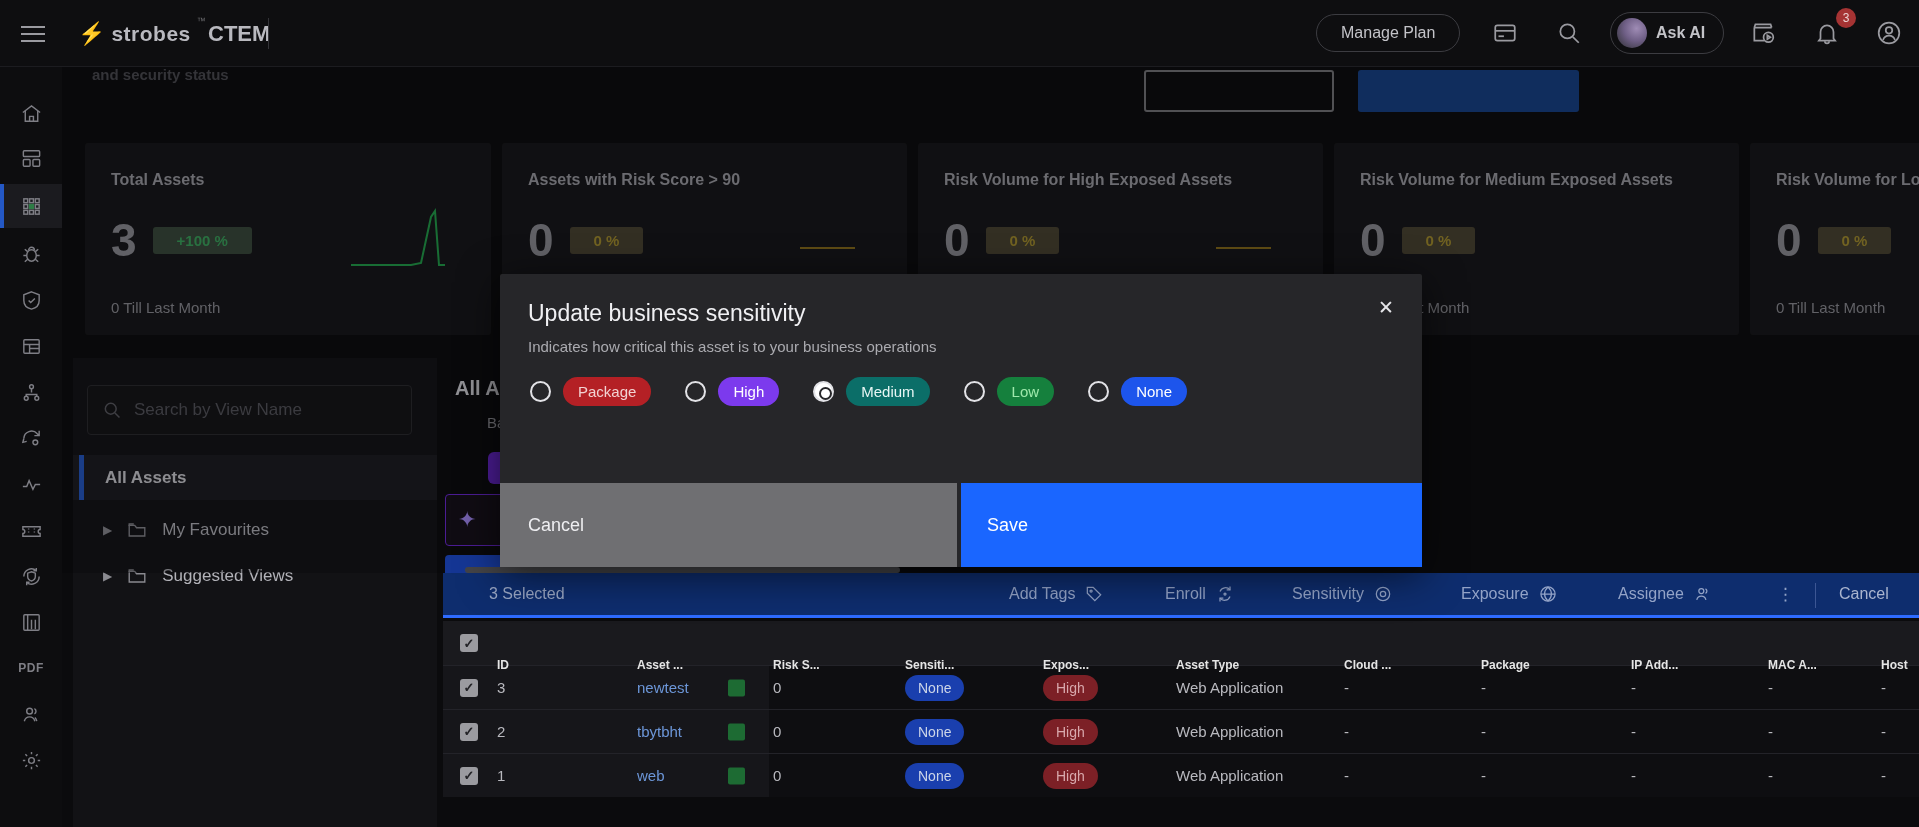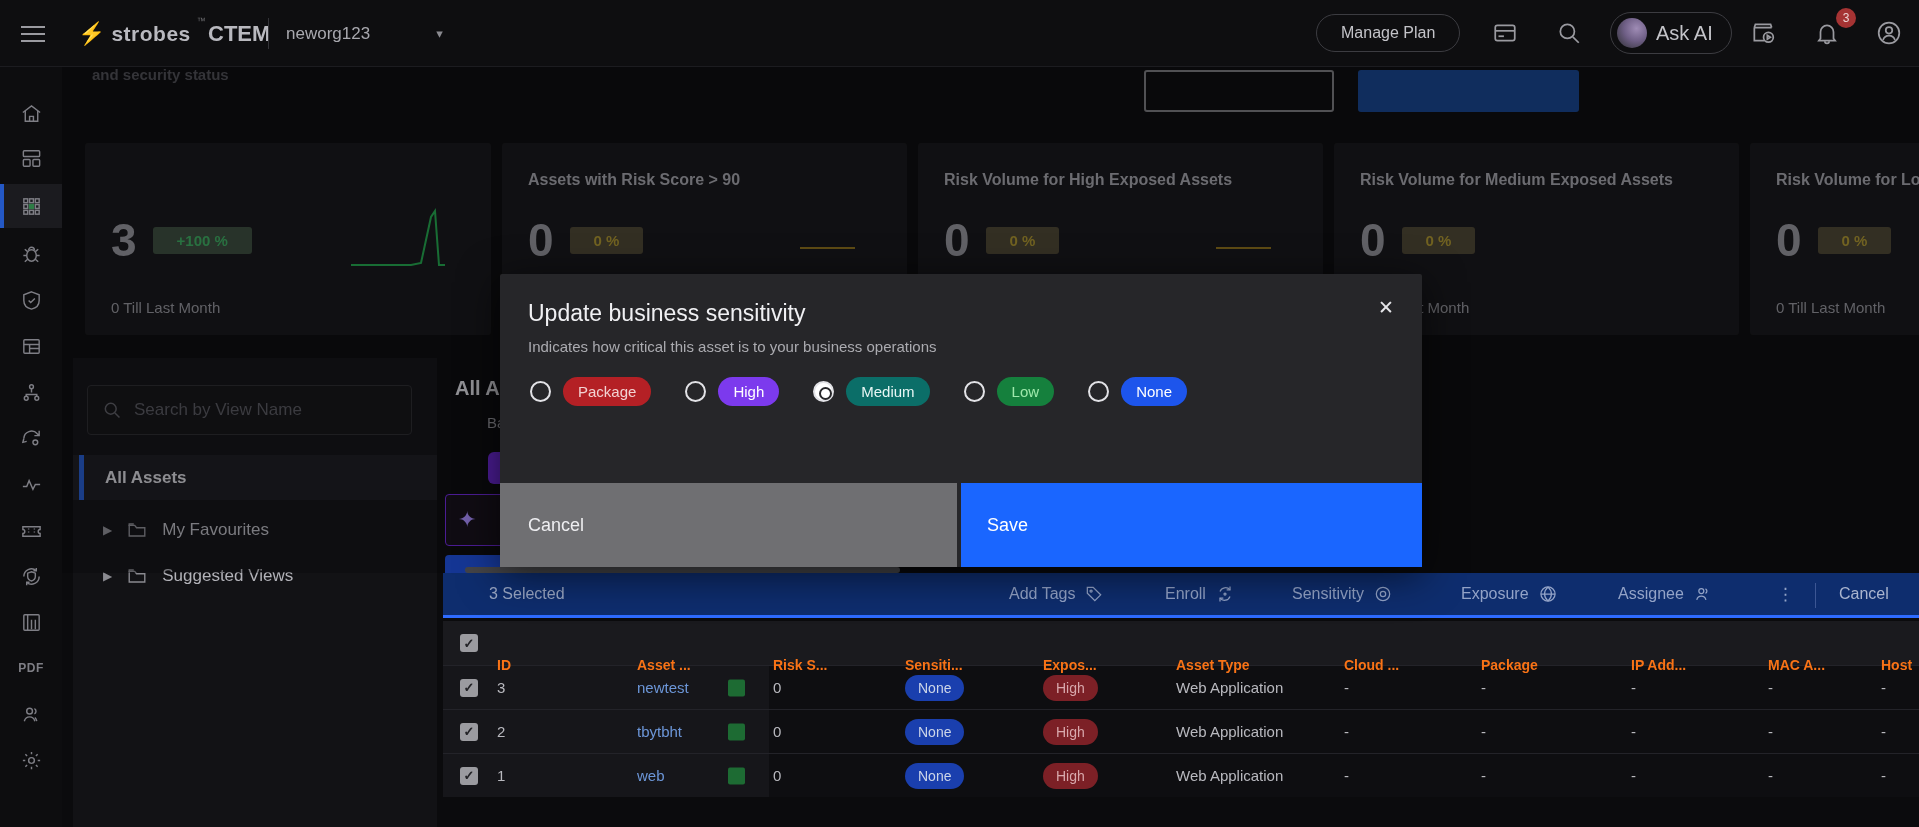--- a/index.html
+++ b/index.html
@@ -20,21 +20,21 @@
   #tb-divider { position:absolute; left:268px; top:18px; height:31px; width:1px; background:#333338; }
   #org { left:286px; gap:8px; font-size:17px; color:#a8a8ae; cursor:pointer; }
   #org .chev { margin-left:58px; color:#8a8a90; font-size:13px; }
   #trial { left:1163px; gap:9px; }
   #trial .tbadge { background:#2d5fa8; color:#0f2347; font-weight:bold; font-size:16px; padding:4px 8px; border-radius:6px; }
   #trial .tlabel { font-size:15px; color:#8f8f95; }
   #manage-plan { left:1316px; top:14px; height:38px; padding:0 24px; border:1px solid #3c3c41; border-radius:19px; font-size:16px; color:#c3c3c8; cursor:pointer; }
   .tb-icon { position:absolute; top:20px; width:26px; height:26px; stroke:#9a9aa0; fill:none; stroke-width:1.6; cursor:pointer; }
   #askai { left:1610px; top:12px; height:42px; padding:0 18px 0 6px; border:1px solid #3c3c41; border-radius:21px; gap:9px; cursor:pointer; }
   #askai .orb { width:30px; height:30px; border-radius:50%; background:radial-gradient(circle at 65% 35%, #9f8cb5, #6f5f86 45%, #4a4456 75%, #35313d); }
-  #askai .ai-label { font-size:20px; font-weight:normal; color:#c3c3c8; }
+  #askai .ai-label { font-size:16px; font-weight:bold; color:#c3c3c8; }
   #bell-badge { position:absolute; left:1836px; top:8px; min-width:20px; height:20px; background:#a53333; border-radius:10px; color:#ecd3d3; font-size:12px; display:flex; align-items:center; justify-content:center; z-index:41; padding:0 5px; }
 
   
   #sidebar { position:absolute; left:0; top:67px; width:62px; height:760px; background:#0d0d0f; z-index:30;text-align:right; }
   .side-item { position:absolute; left:0; width:62px; height:44px; display:flex; align-items:center; justify-content:center; cursor:pointer; }
   .side-item svg { width:23px; height:23px; stroke:#7e7e85; fill:none; stroke-width:1.5; }
   .side-item.active { background:#1b1b1f; }
   .side-item.active::before { content:""; position:absolute; left:0; top:0; width:4px; height:44px; background:#2458c5; }
   .pdf-txt { font-size:12px; font-weight:bold; color:#7e7e85; letter-spacing:.5px; }
 
@@ -86,21 +86,21 @@
   .ab-item { position:absolute; display:flex; align-items:center; gap:9px; font-size:16px; color:#93a3c7; cursor:pointer; }
   .ab-item svg { width:20px; height:20px; stroke:#93a3c7; fill:none; stroke-width:1.5; }
   #ab-kebab { position:absolute; left:1334px; color:#93a3c7; font-size:17px; cursor:pointer; letter-spacing:0; }
   #ab-vdiv { position:absolute; left:1372px; top:10px; width:1px; height:25px; background:#3c5694; }
   #ab-cancel { position:absolute; left:1396px; font-size:16px; color:#aab5cf; cursor:pointer; }
 
   
   #table { position:absolute; left:443px; top:621px; width:1476px; z-index:20; }
   .trow { display:grid; grid-template-columns:50px 140px 136px 132px 138px 133px 168px 137px 150px 137px 113px 42px; height:44px; align-items:center; }
   #thead { background:#1a1a1e; }
-  #thead .th { font-size:14px; font-weight:bold; color:#f97316; padding-left:4px; white-space:nowrap; overflow:hidden;margin-top:43px; }
+  #thead .th { font-size:12px; font-weight:bold; color:#e5e5e5; padding-left:4px; white-space:nowrap; overflow:hidden;margin-top:43px; }
   .trow.data { background:linear-gradient(90deg,#16161a 0 326px,#0e0e11 326px); border-top:1px solid #232329; }
   .td { font-size:15px; color:#b9b9bf; padding-left:4px; white-space:nowrap; position:relative; }
   .td.link { color:#6c96d8; cursor:pointer; }
   .gsq { position:absolute; left:95px; top:50%; transform:translateY(-50%); width:17px; height:17px; background:#1d6b33; border-radius:2px; }
   .cb { width:18px; height:18px; margin-left:13px; background:#9b9ba0; border-radius:3px; display:flex; align-items:center; justify-content:center; color:#232327; font-size:13px; font-weight:bold; cursor:pointer; }
   .pill { display:inline-block; font-size:14px; padding:5px 13px; border-radius:13px; }
   .pill.none { background:#1a3fae; color:#ccd5e8; }
   .pill.high { background:#7c2026; color:#d8a8ac; }
 
   
@@ -129,24 +129,20 @@
         <span></span>
         <span></span>
       </div>
     <div class="tb-item" id="logo">
       <span class="bolt">⚡</span>
       <span class="word">strobes</span>
       <span class="tm">™</span>
     </div>
     <div class="tb-item" id="product">CTEM</div>
     <div id="tb-divider"></div>
-    <div class="tb-item" id="org">
-      <span>neworg123</span>
-      <span class="chev">▾</span>
-    </div>
     <div class="tb-item" id="manage-plan">Manage Plan</div>
     <svg class="tb-icon" style="left:1492px" viewBox="0 0 24 24">
         <rect x="3" y="5" width="18" height="14" rx="2"></rect>
         <line x1="3" y1="10" x2="21" y2="10"></line>
         <line x1="6" y1="15" x2="11" y2="15"></line>
       </svg>
     <svg class="tb-icon" style="left:1556px" viewBox="0 0 24 24">
         <circle cx="10.5" cy="10.5" r="6.5"></circle>
         <line x1="15.5" y1="15.5" x2="21" y2="21"></line>
       </svg>
@@ -273,20 +269,21 @@
           <path d="M12 3v2.5M12 18.5V21M3 12h2.5M18.5 12H21M5.6 5.6l1.8 1.8M16.6 16.6l1.8 1.8M18.4 5.6l-1.8 1.8M7.4 16.6l-1.8 1.8"></path>
         </svg>
       </div>
   </div>
 
   <div id="stale-note">and security status</div>
   <div class="ghost-btn" id="ghost-outline"></div>
   <div class="ghost-btn" id="ghost-blue"></div>
 
   <div class="card" style="left:85px;width:406px">
+    <div class="card-title">Total Assets</div>
     <div class="card-mid">
       <span class="card-value">3</span>
       <span class="badge green">+100 %</span>
     </div>
     <svg class="spark" width="120" height="62" viewBox="0 0 120 62">
         <polyline points="2,58 62,58 72,56 82,10 86,4 90,58 96,58" fill="none" stroke="#22a04a" stroke-width="2"></polyline>
       </svg>
     <div class="card-sub">0 Till Last Month</div>
   </div>
   <div class="card" style="left:502px;width:405px">

